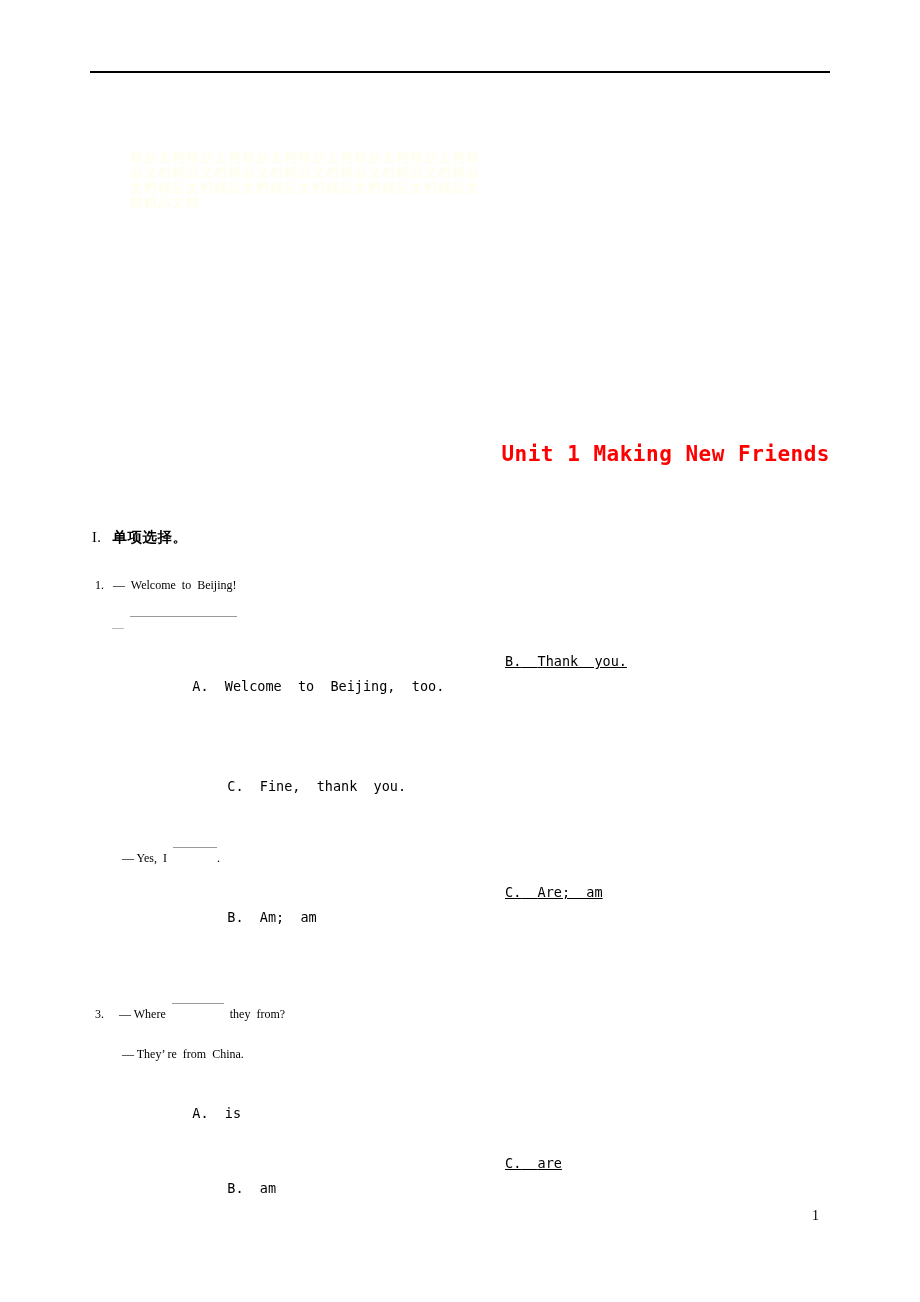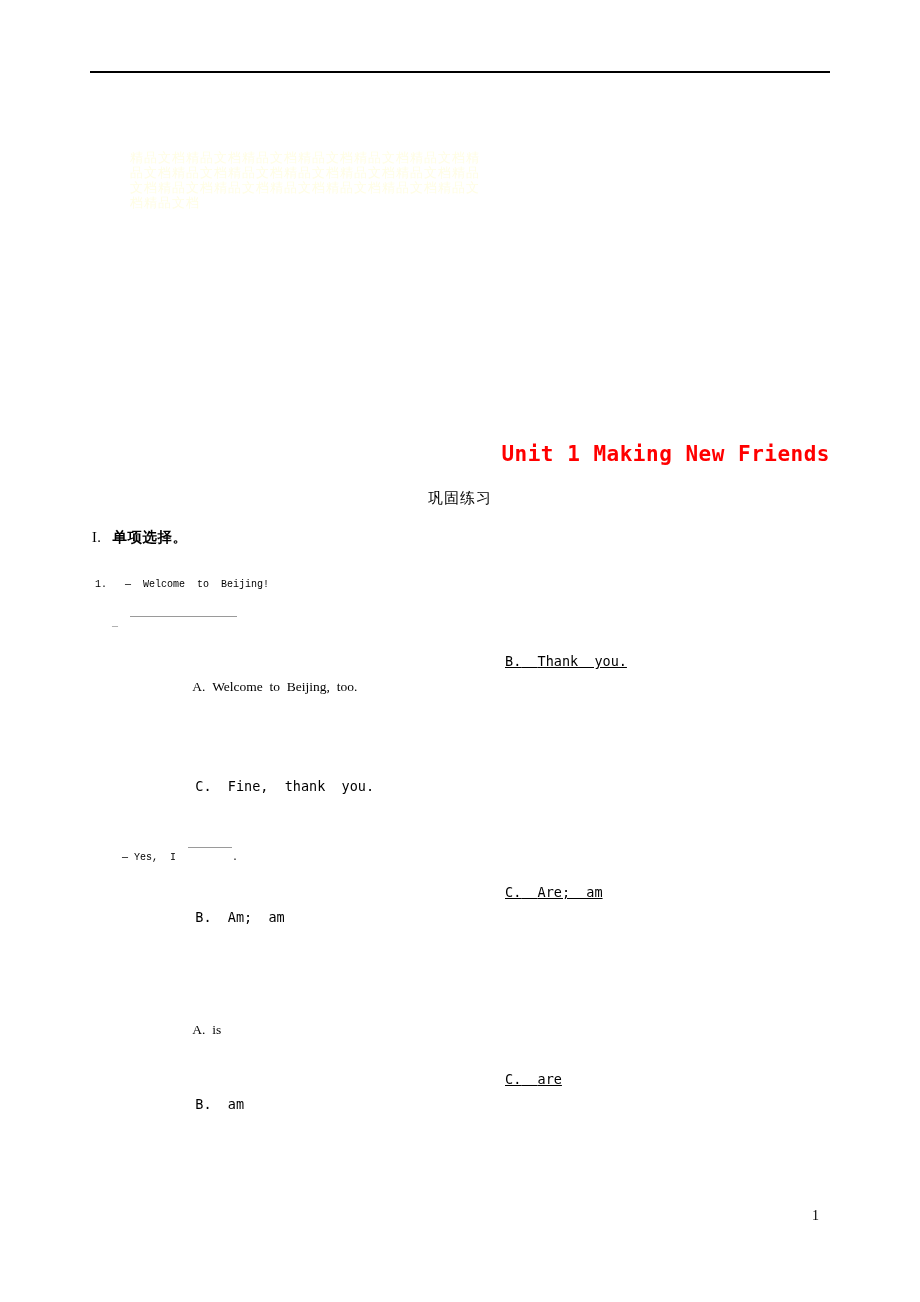--- a/index.html
+++ b/index.html
@@ -95,22 +95,22 @@
   .section-heading .roman {
     font-family: "Liberation Serif", serif;
     font-weight: normal;
   }
 
   .question {
     margin-bottom: 12px;
   }
 
   .q-line {
-    font-family: Liberation Mono, monospace;
-    font-size: 10px;
+    font-family: Liberation Serif, serif;
+    font-size: 12px;
     line-height: 40px;
     white-space: pre;
   }
   .q-line.stem {
     margin-left: 5px;
   }
   .q-line.reply {
     margin-left: 22px;
   }
   .q-line.reply-wide {
@@ -120,28 +120,28 @@
   .opts {
     margin-top: 2px;
   }
   .opt-row {
     font-family: "DejaVu Sans Mono", "Liberation Mono", monospace;
     font-size: 13.5px;
     line-height: 25px;
     position: relative;
     white-space: pre;
   }
-  .opt-row .col-a { margin-left: 21px; font-family: Liberation Serif, serif; }
+  .opt-row .col-a { margin-left: 21px; }
   .opt-row .col-bc {
     position: absolute;
     left: 415px;
     top: 0;
     text-decoration: underline;
   }
-  .opt-row .indent-c { margin-left: 24px; }
+  .opt-row .indent-c { margin-left: 56px; }
 
   
   .blank {
     display: inline-block;
     border-bottom: 1px solid #9a9a9a;
     color: transparent;
     vertical-align: 2px;
     height: 11px;
   }
   .blank.w-med   { width: 44px; }
@@ -165,21 +165,20 @@
 <body>
 
 <div class="page">
 
   <div class="header-rule"></div>
 
   <div class="watermark">精品文档精品文档精品文档精品文档精品文档精品文档精品文档精品文档精品文档精品文档精品文档精品文档精品文档精品文档精品文档精品文档精品文档精品文档精品文档精品文档</div>
 
   <div class="doc-title">Unit 1 Making New Friends</div>
 
-  <div class="doc-subtitle">巩固练习</div>
 
   <div class="content">
 
     <div class="section-heading"><span class="roman">I.</span>&nbsp;&nbsp;<span>单项选择。</span></div>
 
     <div class="question">
       <div class="q-line stem"><span>1.</span>&nbsp;&nbsp;&nbsp;<span>—  Welcome  to  Beijing!</span></div>
       <div class="q-line reply"><span class="gray-dash">—</span>&nbsp;&nbsp;<span class="blank w-xlong">&nbsp;</span></div>
       <div class="opts">
         <div class="opt-row">
@@ -196,20 +195,22 @@
       <div class="q-line reply-wide"><span>— Yes,  I</span>&nbsp;&nbsp;<span class="blank w-med">&nbsp;</span><span>.</span></div>
       <div class="opts">
         <div class="opt-row">
           <span class="indent-c"><span>B.</span>&nbsp;&nbsp;<span>Am;  am</span></span>
           <span class="col-bc"><span>C.</span>&nbsp;&nbsp;<span>Are;  am</span></span>
         </div>
       </div>
     </div>
 
     <div class="question">
+      <div class="q-line stem"><span>3.</span>&nbsp;&nbsp;&nbsp;&nbsp;&nbsp;<span>— Where</span>&nbsp;&nbsp;<span class="blank w-long">&nbsp;</span>&nbsp;&nbsp;<span>they  from?</span></div>
+      <div class="q-line reply-wide">— They’ re  from  China.</div>
       <div class="opts">
         <div class="opt-row">
           <span class="col-a"><span>A.</span>&nbsp;&nbsp;<span>is</span></span>
         </div>
         <div class="opt-row">
           <span class="indent-c"><span>B.</span>&nbsp;&nbsp;<span>am</span></span>
           <span class="col-bc"><span>C.</span>&nbsp;&nbsp;<span>are</span></span>
         </div>
       </div>
     </div>

